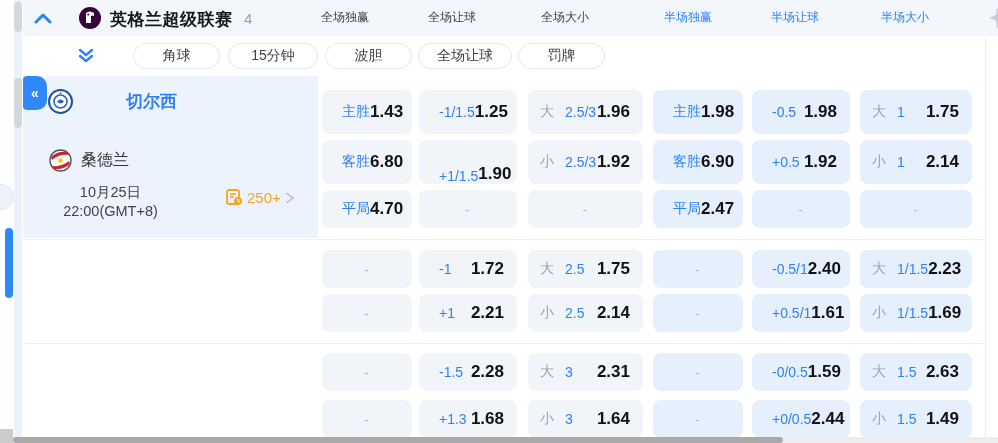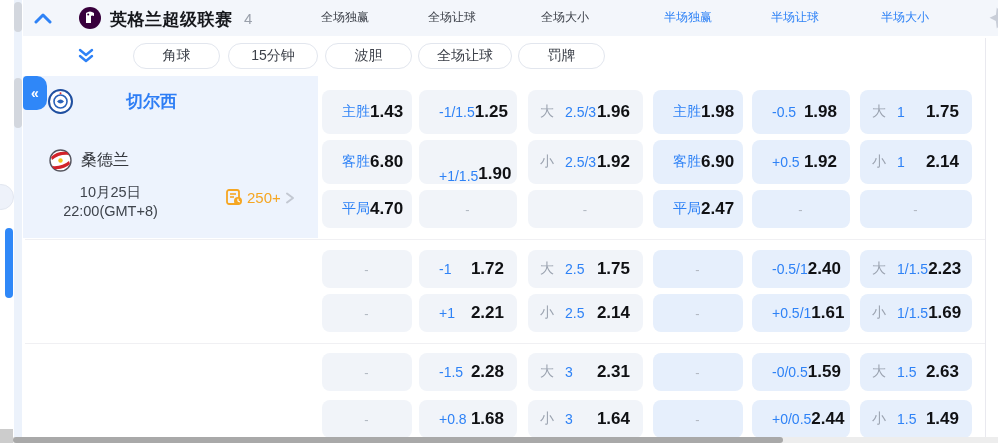--- a/index.html
+++ b/index.html
@@ -298,21 +298,21 @@
         </div>
         <div class="cell half" style="left: 837px; width: 112px; top: 353px; height: 38px;">
           <span class="pfx">大</span>
           <span class="lbl">1.5</span>
           <span class="val">2.63</span>
         </div>
         <div class="cell full" style="left: 299px; width: 90px; top: 400px; height: 38px;">
           <span class="dash">-</span>
         </div>
         <div class="cell full" style="left: 396px; width: 98px; top: 400px; height: 38px;">
-          <span class="lbl">+0.8</span>
+          <span class="lbl">+1.3</span>
           <span class="val">1.68</span>
         </div>
         <div class="cell full" style="left: 505px; width: 115px; top: 400px; height: 38px;">
           <span class="pfx">小</span>
           <span class="lbl">3</span>
           <span class="val">1.64</span>
         </div>
         <div class="cell half" style="left: 630px; width: 90px; top: 400px; height: 38px;">
           <span class="dash">-</span>
         </div>

